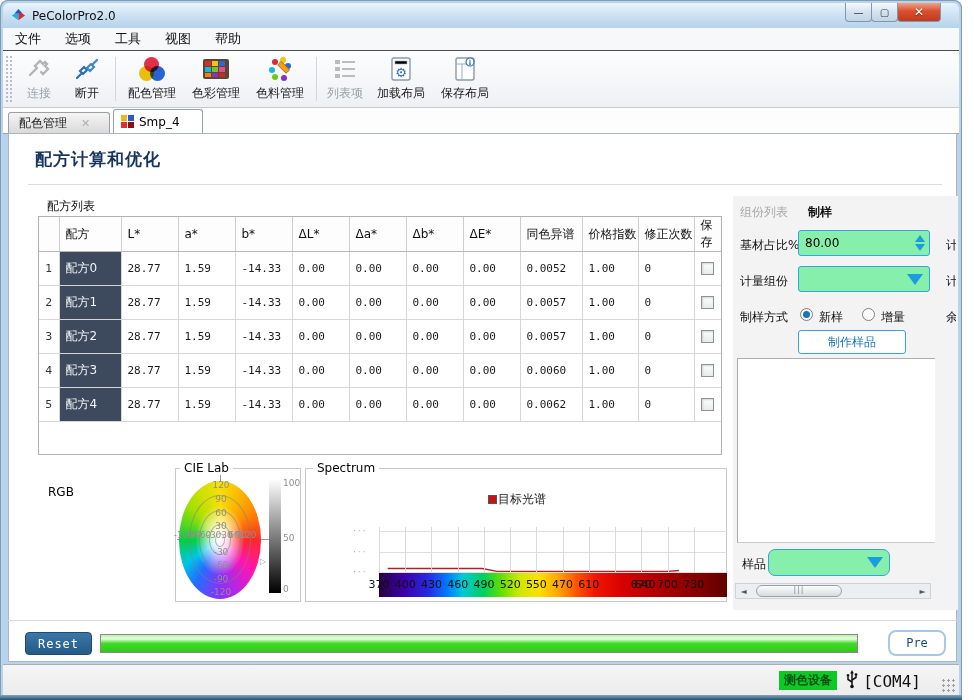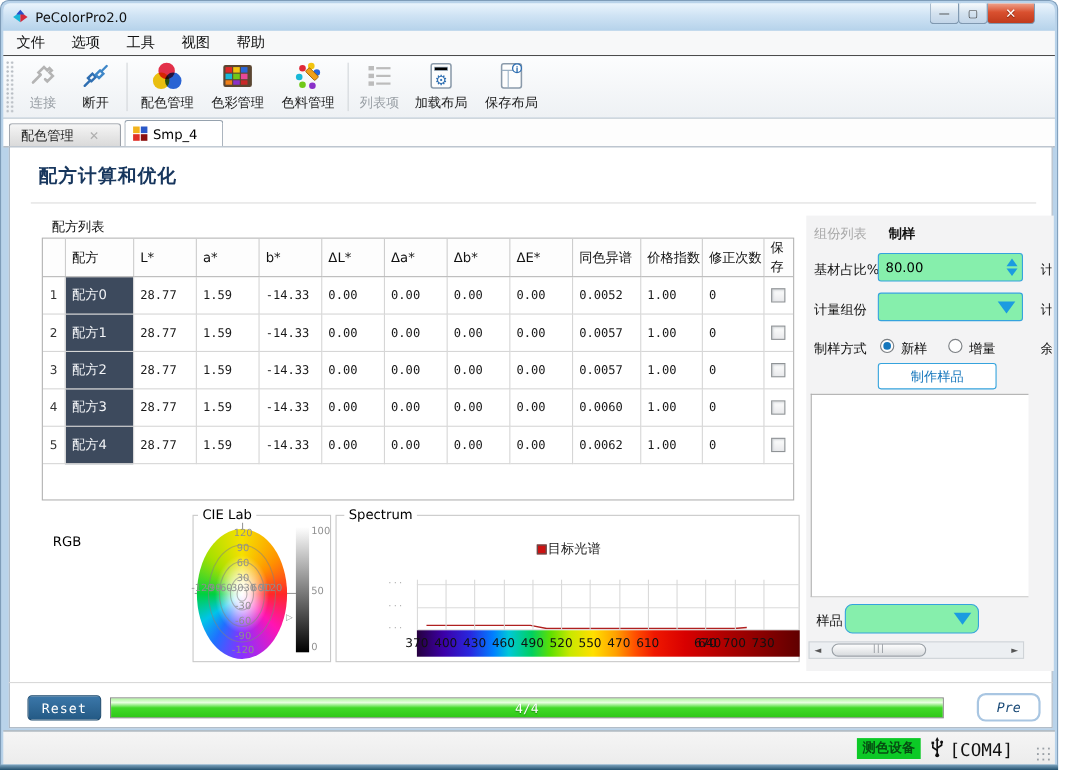--- a/index.html
+++ b/index.html
@@ -137,21 +137,21 @@
     background:linear-gradient(#3b77a9,#245a85); border:1px solid #1d4a6e; color:#fff;
     font-family:"DejaVu Sans Mono", monospace; font-size:12px; letter-spacing:1px;
     display:flex; align-items:center; justify-content:center; }
   .progress { left:100px; top:634px; width:758px; height:19px; border:1px solid #8a8a8a; background:#eee; }
   .progress-fill { position:absolute; top:0; left:0; bottom:0;
     background:linear-gradient(#b2f5a2,#e8ffe0 22%,#42da28 50%,#2fc818); }
   .progress-text { position:absolute; width:100%; top:2px; text-align:center; color:#fff;
     font-family:"DejaVu Sans Mono", monospace; font-size:12px; text-shadow:0 1px 1px rgba(0,90,0,.6); }
   .pre-btn { left:888px; top:630px; width:58px; height:26px; background:#fff; border:2px solid #a9c6e2;
     border-radius:8px; color:#1a4a77; font-family:"DejaVu Sans Mono", monospace; font-size:12px;
-    display:flex; align-items:center; justify-content:center;font-style:italic; }
+    display:flex; align-items:center; justify-content:center; }
 
   
   .statusbar { left:3px; right:3px; top:664px; height:31px; background:linear-gradient(#f5f5f5,#ececec);
     border-top:1px solid #aeaeae; }
   .device-badge { position:absolute; right:122px; top:6px; background:#0cc926; color:#064d12;
     font-size:12px; padding:1px 5px; font-weight:bold; }
   .usb-icon { position:absolute; right:100px; top:5px; }
   .com-label { position:absolute; right:38px; top:7px; font-family:"DejaVu Sans Mono", monospace; font-size:16px; color:#111; }
   .grip { position:absolute; right:4px; bottom:3px; width:14px; height:14px;
     background-image:radial-gradient(#9aa0a6 1px, transparent 1.3px); background-size:5px 5px; }
@@ -545,21 +545,20 @@
   <div class="abs hscroll">
     <span class="hs-arrow">◄</span>
     <span class="hs-thumb"></span>
     <span class="hs-arrow" style="margin-left:auto;">►</span>
   </div>
 
   <div class="abs bottom-rule"></div>
   <div class="abs reset-btn">Reset</div>
   <div class="abs progress">
     <div class="progress-fill" id="progress-fill" style="width: 100%;"></div>
-    <div class="progress-text">4/4</div>
   </div>
   <div class="abs pre-btn">Pre</div>
 
   <div class="abs statusbar">
     <span class="device-badge">测色设备</span>
     <span class="usb-icon">
       <svg width="14" height="19" viewBox="0 0 14 19">
           <g stroke="#111" stroke-width="1.5" fill="none">
             <line x1="7" y1="17" x2="7" y2="3"></line>
             <path d="M7 12 L3 9.5 L3 6.5"></path>

